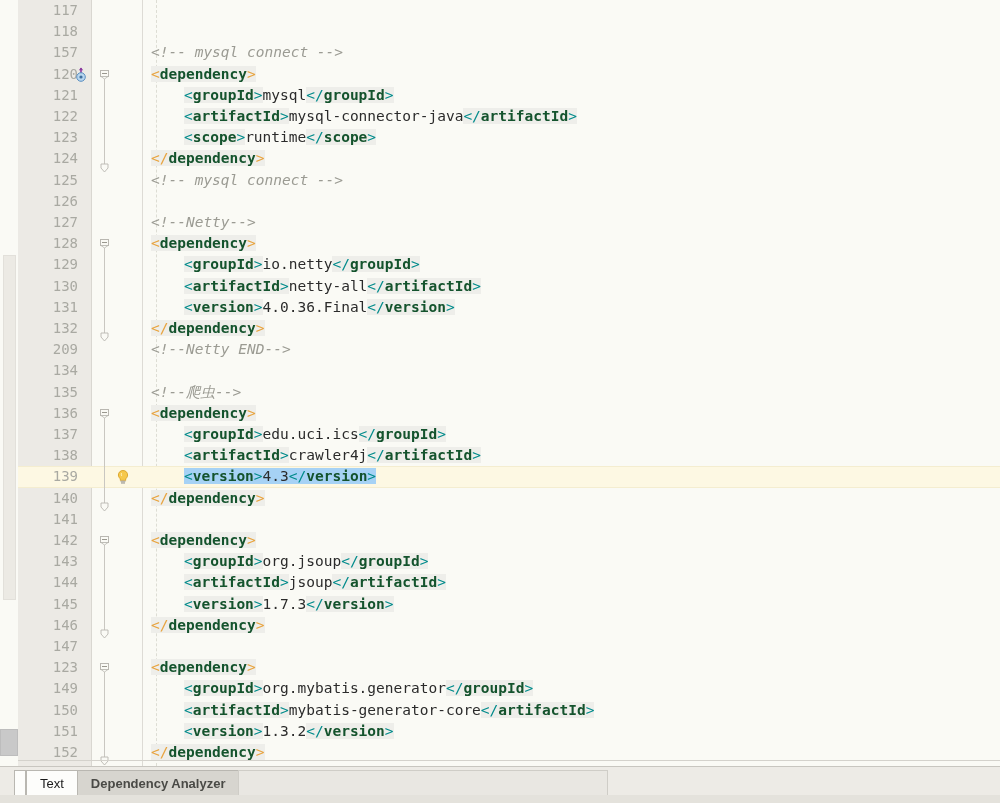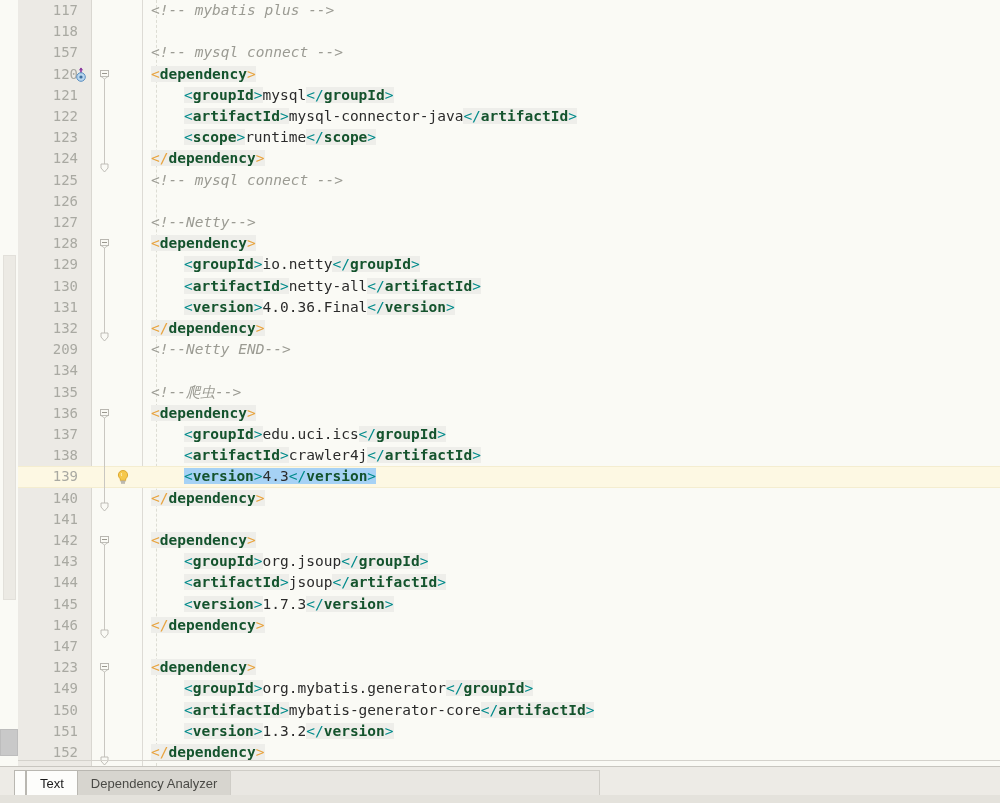--- a/index.html
+++ b/index.html
@@ -181,20 +181,21 @@
     cursor: default;
   }
   .tab.active {
     background: #fdfdfb;
     color: #1a1a1a;
   }
   .tab.inactive {
     background: #d7d5cf;
     color: #4a4a46;
     margin-left: -1px;
+    font-weight: bold;
   }
   .tab-filler {
     flex: 0 0 auto;
     width: 370px;
     background: #e9e7e2;
     border: 1px solid #cfcdc7;
     border-bottom: none;
     margin-left: -1px;
   }
   .tab-left-stub {
@@ -232,21 +233,21 @@
 
   <div class="editor">
     <div class="gutter">
       <div class="lineno-band"></div>
       <div class="fold-band"></div>
     </div>
     <div class="code-area">
       <div class="indent-guide" style="left:13px;"></div>
     </div>
     <div id="rows">
-        <div class="row" style="top: 0px;"><span class="lineno">117</span><span class="code" style="left: 133px;"><span><span class="tok-comment">&lt;!-- mybatis plus --&gt;</span></span></span></div>
+        <div class="row" style="top: 0px;"><span class="lineno">117</span></div>
         <div class="row" style="top: 21.2px;"><span class="lineno">118</span><span class="code" style="left: 133px;"></span></div>
         <div class="row" style="top: 42.4px;"><span class="lineno">157</span><span class="code" style="left: 133px;"><span><span class="tok-comment">&lt;!-- mysql connect --&gt;</span></span></span></div>
         <div class="row" style="top: 63.6px;"><span class="lineno">120</span><span class="code" style="left: 133px;"><span class="tok-bg"><span class="tok-brk-m">&lt;</span><span class="tok-tag">dependency</span><span class="tok-brk-m">&gt;</span></span></span></div>
         <div class="row" style="top: 84.8px;"><span class="lineno">121</span><span class="code" style="left: 166px;"><span class="tok-bg"><span class="tok-brk">&lt;</span><span class="tok-tag">groupId</span><span class="tok-brk">&gt;</span><span class="tok-text" style="background: rgb(250, 250, 245);">mysql</span><span class="tok-brk">&lt;/</span><span class="tok-tag">groupId</span><span class="tok-brk">&gt;</span></span></span></div>
         <div class="row" style="top: 106px;"><span class="lineno">122</span><span class="code" style="left: 166px;"><span class="tok-bg"><span class="tok-brk">&lt;</span><span class="tok-tag">artifactId</span><span class="tok-brk">&gt;</span><span class="tok-text" style="background: rgb(250, 250, 245);">mysql-connector-java</span><span class="tok-brk">&lt;/</span><span class="tok-tag">artifactId</span><span class="tok-brk">&gt;</span></span></span></div>
         <div class="row" style="top: 127.2px;"><span class="lineno">123</span><span class="code" style="left: 166px;"><span class="tok-bg"><span class="tok-brk">&lt;</span><span class="tok-tag">scope</span><span class="tok-brk">&gt;</span><span class="tok-text" style="background: rgb(250, 250, 245);">runtime</span><span class="tok-brk">&lt;/</span><span class="tok-tag">scope</span><span class="tok-brk">&gt;</span></span></span></div>
         <div class="row" style="top: 148.4px;"><span class="lineno">124</span><span class="code" style="left: 133px;"><span class="tok-bg"><span class="tok-brk-m">&lt;/</span><span class="tok-tag">dependency</span><span class="tok-brk-m">&gt;</span></span></span></div>
         <div class="row" style="top: 169.6px;"><span class="lineno">125</span><span class="code" style="left: 133px;"><span><span class="tok-comment">&lt;!-- mysql connect --&gt;</span></span></span></div>
         <div class="row" style="top: 190.8px;"><span class="lineno">126</span><span class="code" style="left: 133px;"></span></div>
         <div class="row" style="top: 212px;"><span class="lineno">127</span><span class="code" style="left: 133px;"><span><span class="tok-comment">&lt;!--Netty--&gt;</span></span></span></div>

